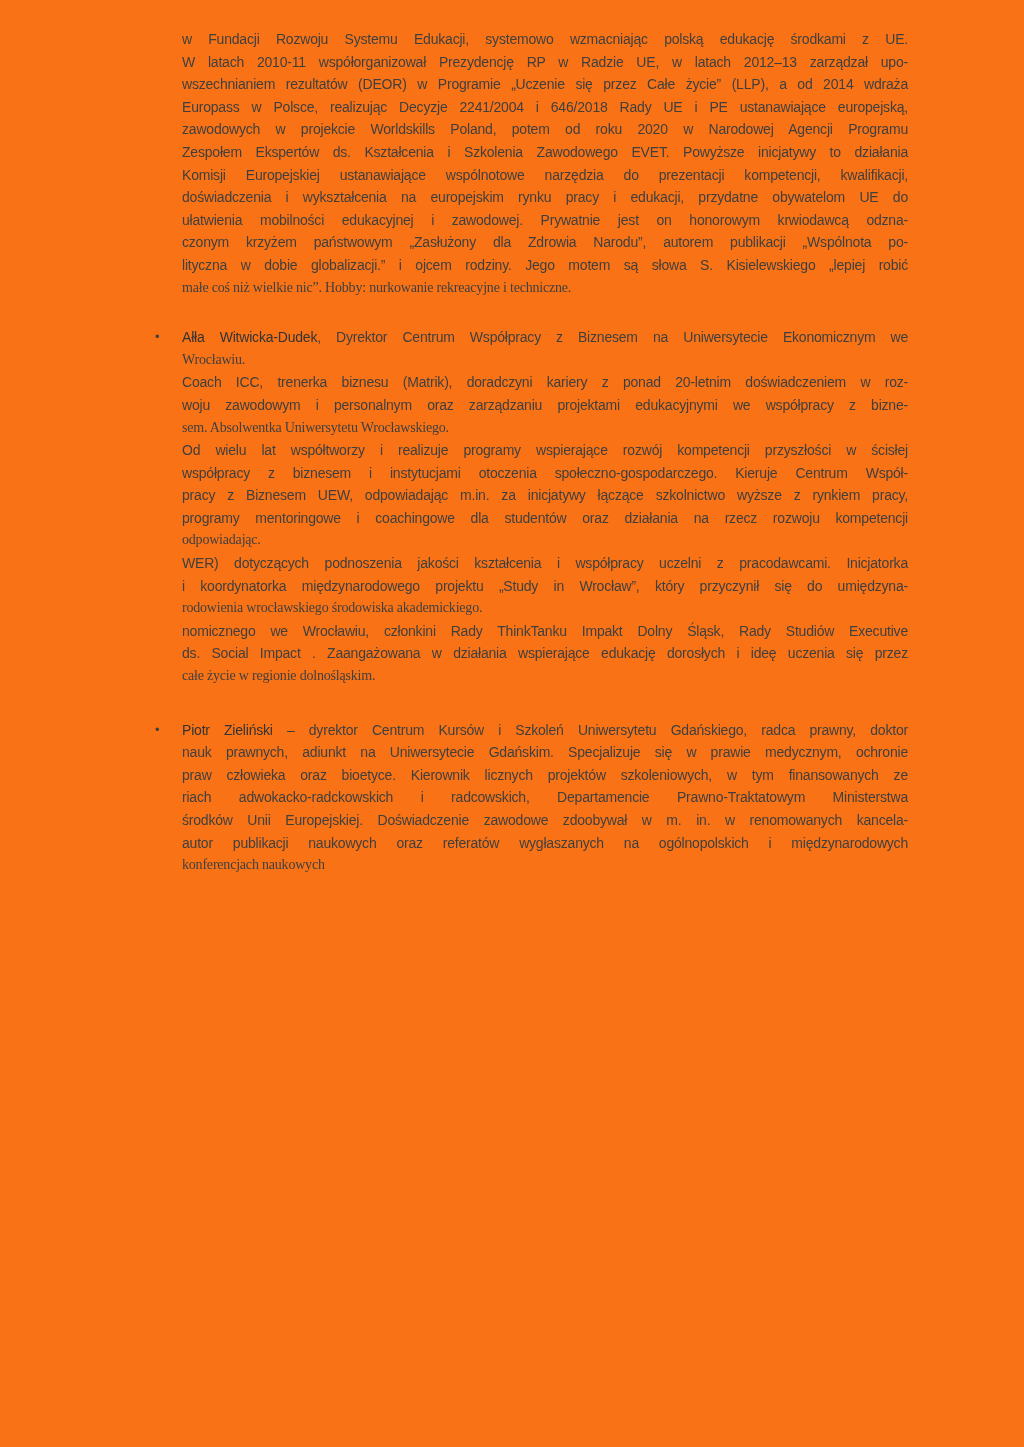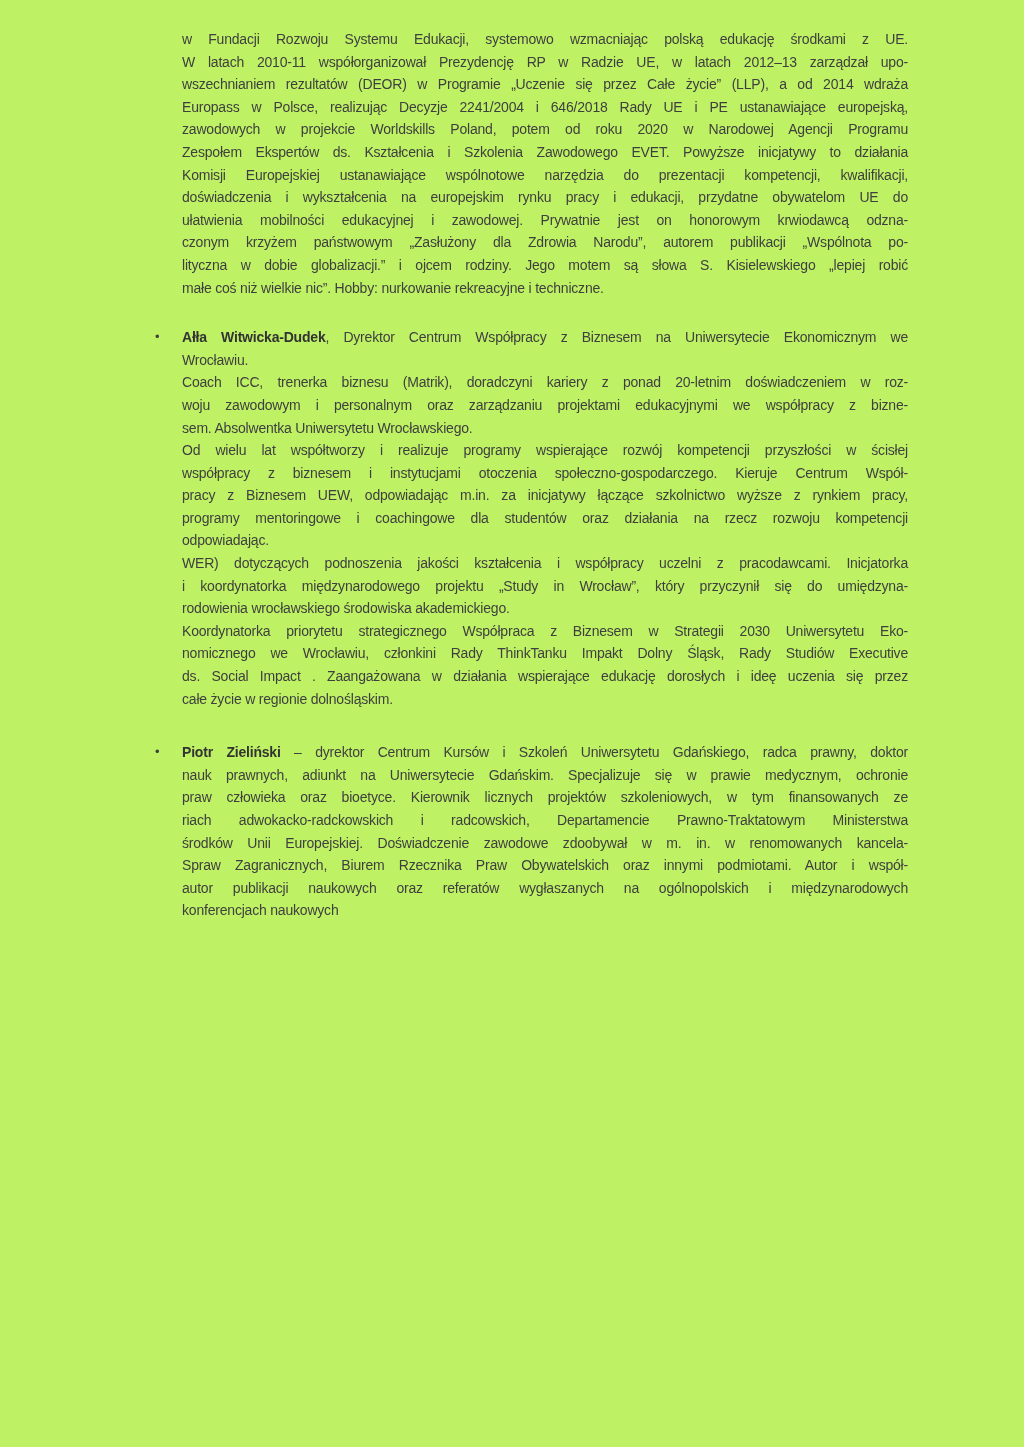--- a/index.html
+++ b/index.html
@@ -4,21 +4,21 @@
 <style>
   html, body {
     margin: 0;
     padding: 0;
     background: #ffffff;
   }
   .page {
     position: relative;
     width: 1024px;
     height: 1447px;
-    background: #bef264;
+    background: #f97316;
     overflow: hidden;
     font-family: "Liberation Sans", sans-serif;
     color: #3f3f3f;
   }
   .doc {
     position: absolute;
     left: 182px;
     top: 28px;
     width: 726px;
     font-size: 14px;
@@ -31,23 +31,24 @@
   }
   
   .jl {
     text-align: justify;
     text-align-last: justify;
     text-justify: inter-word;
   }
   
   .ll {
     text-align: left;
+    font-family: Liberation Serif, serif;
   }
   .b {
-    font-weight: 700;
+    font-weight: 400;
     color: #333333;
   }
   .bullet-item {
     position: relative;
   }
   .gap-a { margin-top: 27px; }
   .gap-b { margin-top: 31px; }
   .marker {
     position: absolute;
     left: -27px;
@@ -86,32 +87,30 @@
       <div class="line jl">woju zawodowym i personalnym oraz zarządzaniu projektami edukacyjnymi we współpracy z bizne-</div>
       <div class="line ll">sem. Absolwentka Uniwersytetu Wrocławskiego.</div>
       <div class="line jl">Od wielu lat współtworzy i realizuje programy wspierające rozwój kompetencji przyszłości w ścisłej</div>
       <div class="line jl">współpracy z biznesem i instytucjami otoczenia społeczno-gospodarczego. Kieruje Centrum Współ-</div>
       <div class="line jl">pracy z Biznesem UEW, odpowiadając m.in. za inicjatywy łączące szkolnictwo wyższe z rynkiem pracy,</div>
       <div class="line jl">programy mentoringowe i coachingowe dla studentów oraz działania na rzecz rozwoju kompetencji</div>
       <div class="line ll">odpowiadając.</div>
       <div class="line jl">WER) dotyczących podnoszenia jakości kształcenia i współpracy uczelni z pracodawcami. Inicjatorka</div>
       <div class="line jl">i koordynatorka międzynarodowego projektu „Study in Wrocław”, który przyczynił się do umiędzyna-</div>
       <div class="line ll">rodowienia wrocławskiego środowiska akademickiego.</div>
-      <div class="line jl">Koordynatorka priorytetu strategicznego Współpraca z Biznesem w  Strategii 2030 Uniwersytetu Eko-</div>
       <div class="line jl">nomicznego we Wrocławiu, członkini Rady ThinkTanku Impakt Dolny Śląsk,  Rady Studiów Executive</div>
       <div class="line jl">ds. Social Impact . Zaangażowana w działania wspierające edukację dorosłych i ideę uczenia się przez</div>
       <div class="line ll">całe życie w regionie dolnośląskim.</div>
     </div>
 
     <div class="bullet-item gap-b">
       <span class="marker">•</span>
       <div class="line jl"><span class="b">Piotr Zieliński</span><span> – dyrektor Centrum Kursów i Szkoleń Uniwersytetu Gdańskiego, radca prawny, doktor</span></div>
       <div class="line jl">nauk prawnych, adiunkt na Uniwersytecie Gdańskim. Specjalizuje się w prawie medycznym, ochronie</div>
       <div class="line jl">praw człowieka oraz bioetyce. Kierownik licznych projektów szkoleniowych, w tym finansowanych ze</div>
       <div class="line jl">riach adwokacko-radckowskich i radcowskich, Departamencie Prawno-Traktatowym Ministerstwa</div>
       <div class="line jl">środków Unii Europejskiej. Doświadczenie zawodowe zdoobywał w m. in. w renomowanych kancela-</div>
-      <div class="line jl">Spraw Zagranicznych, Biurem Rzecznika Praw Obywatelskich oraz innymi podmiotami. Autor i współ-</div>
       <div class="line jl">autor publikacji naukowych oraz referatów wygłaszanych na ogólnopolskich i międzynarodowych</div>
       <div class="line ll">konferencjach naukowych</div>
     </div>
 
   </div>
 </div>
 
 </body></html>

